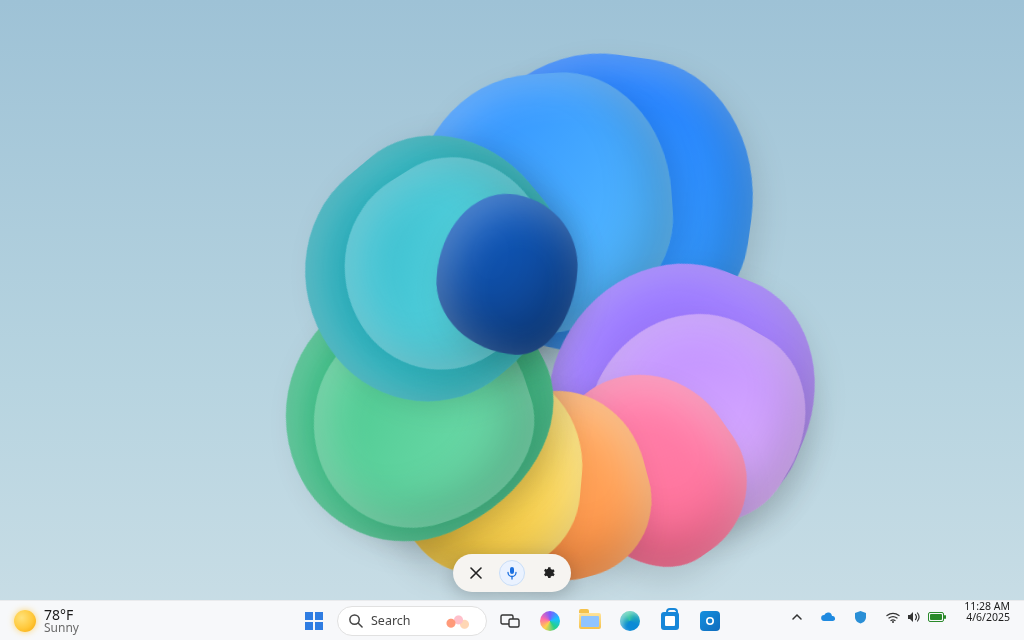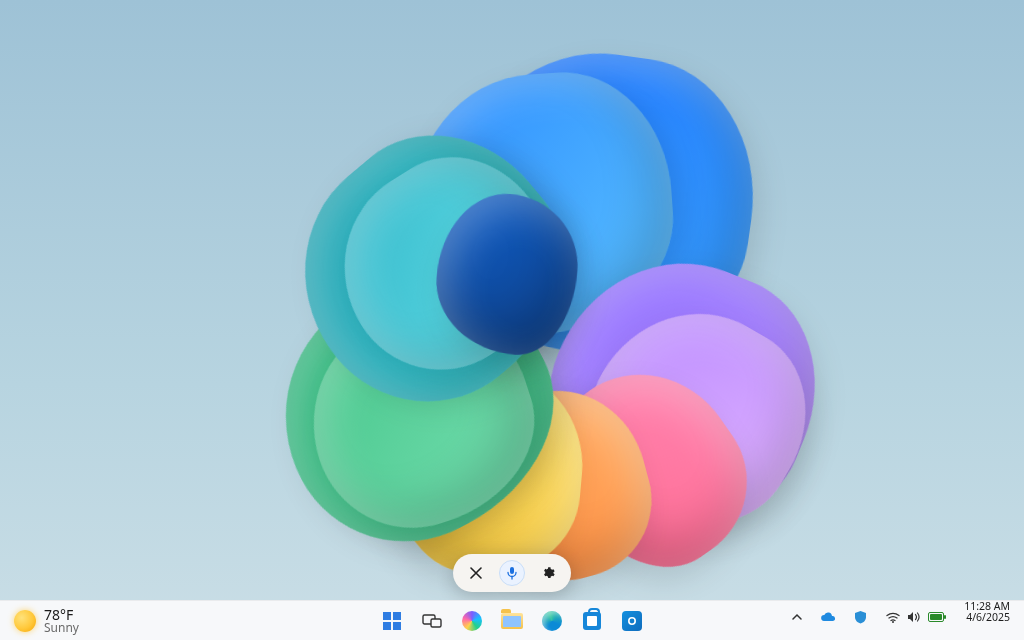--- a/index.html
+++ b/index.html
@@ -222,20 +222,28 @@
 
       <div class="task-item" title="Start">
         <svg width="20" height="20" viewBox="0 0 20 20">
           <rect x="1" y="1" width="8" height="8" fill="#2f7de2"></rect>
             <rect x="11" y="1" width="8" height="8" fill="#2f7de2"></rect>
           <rect x="1" y="11" width="8" height="8" fill="#2f7de2"></rect>
             <rect x="11" y="11" width="8" height="8" fill="#2f7de2"></rect>
         </svg>
       </div>
 
+      <div class="search-pill" title="Search">
+        <svg width="15" height="15" viewBox="0 0 16 16">
+          <circle cx="7" cy="7" r="5" stroke="#444" stroke-width="1.6" fill="none"></circle>
+          <line x1="11" y1="11" x2="15" y2="15" stroke="#444" stroke-width="1.6" stroke-linecap="round"></line>
+        </svg>
+        <span class="search-label">Search</span>
+        <div class="search-art"></div>
+      </div>
 
       <div class="task-item" title="Task View">
         <svg width="20" height="18" viewBox="0 0 20 18">
           <rect x="1" y="3" width="12" height="9" rx="1.5" fill="none" stroke="#333" stroke-width="1.4"></rect>
           <rect x="9" y="7" width="10" height="8" rx="1.5" fill="#f7f8fa" stroke="#333" stroke-width="1.4"></rect>
         </svg>
       </div>
 
       <div class="task-item" title="Copilot">
         <div class="ic-copilot"></div>

